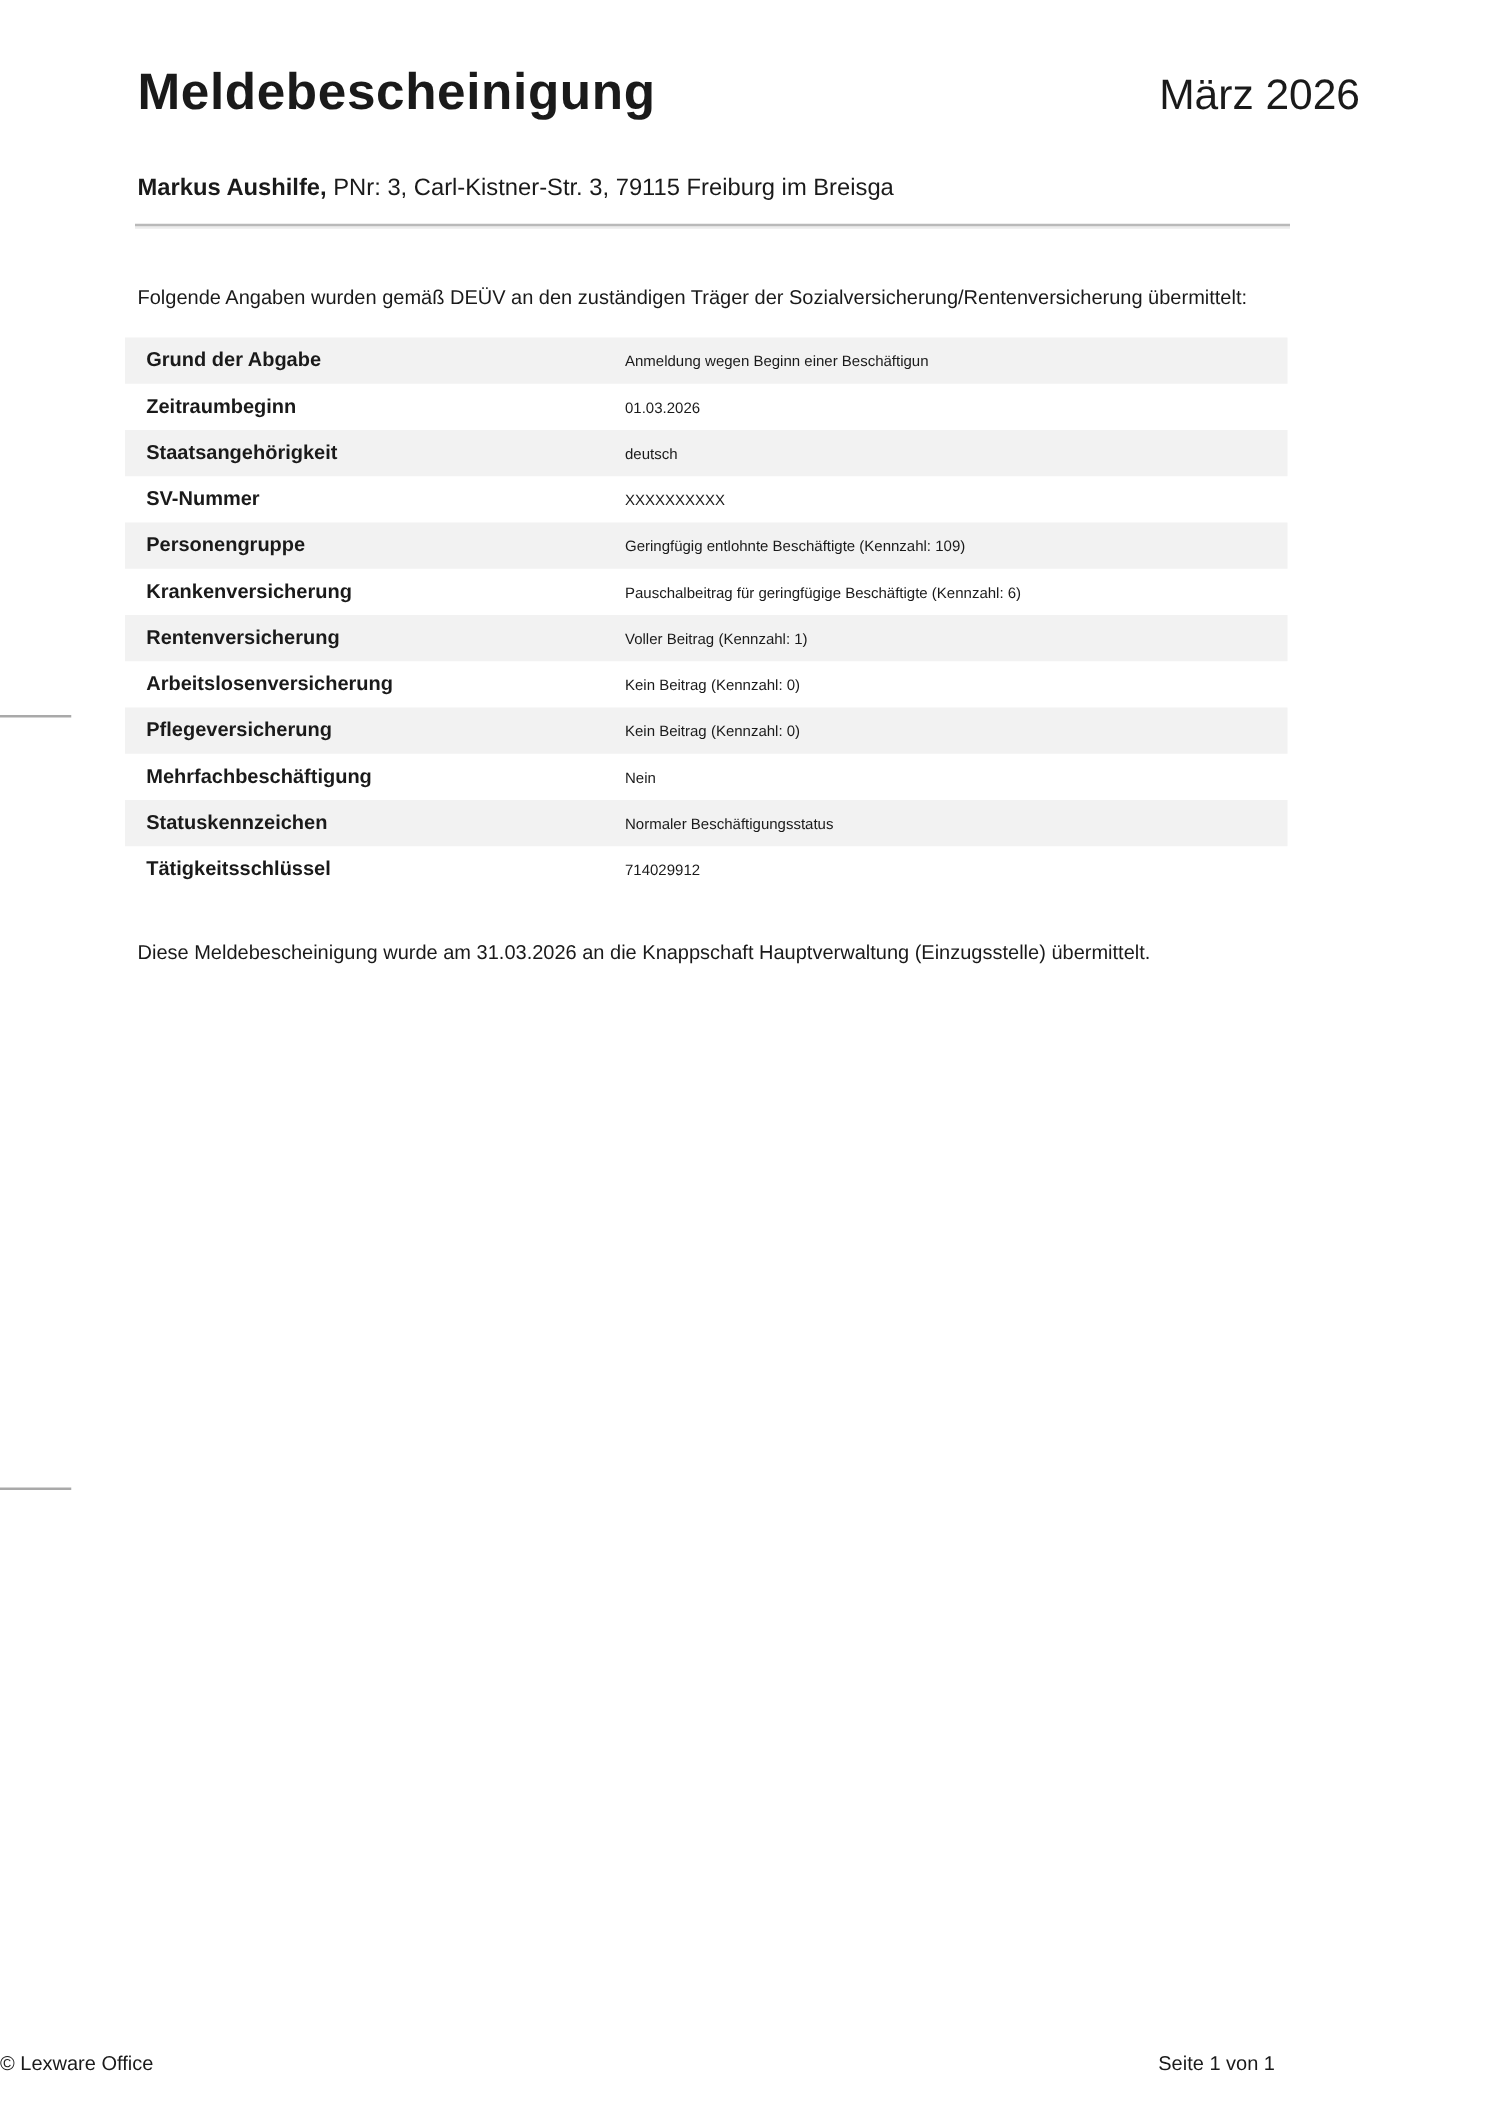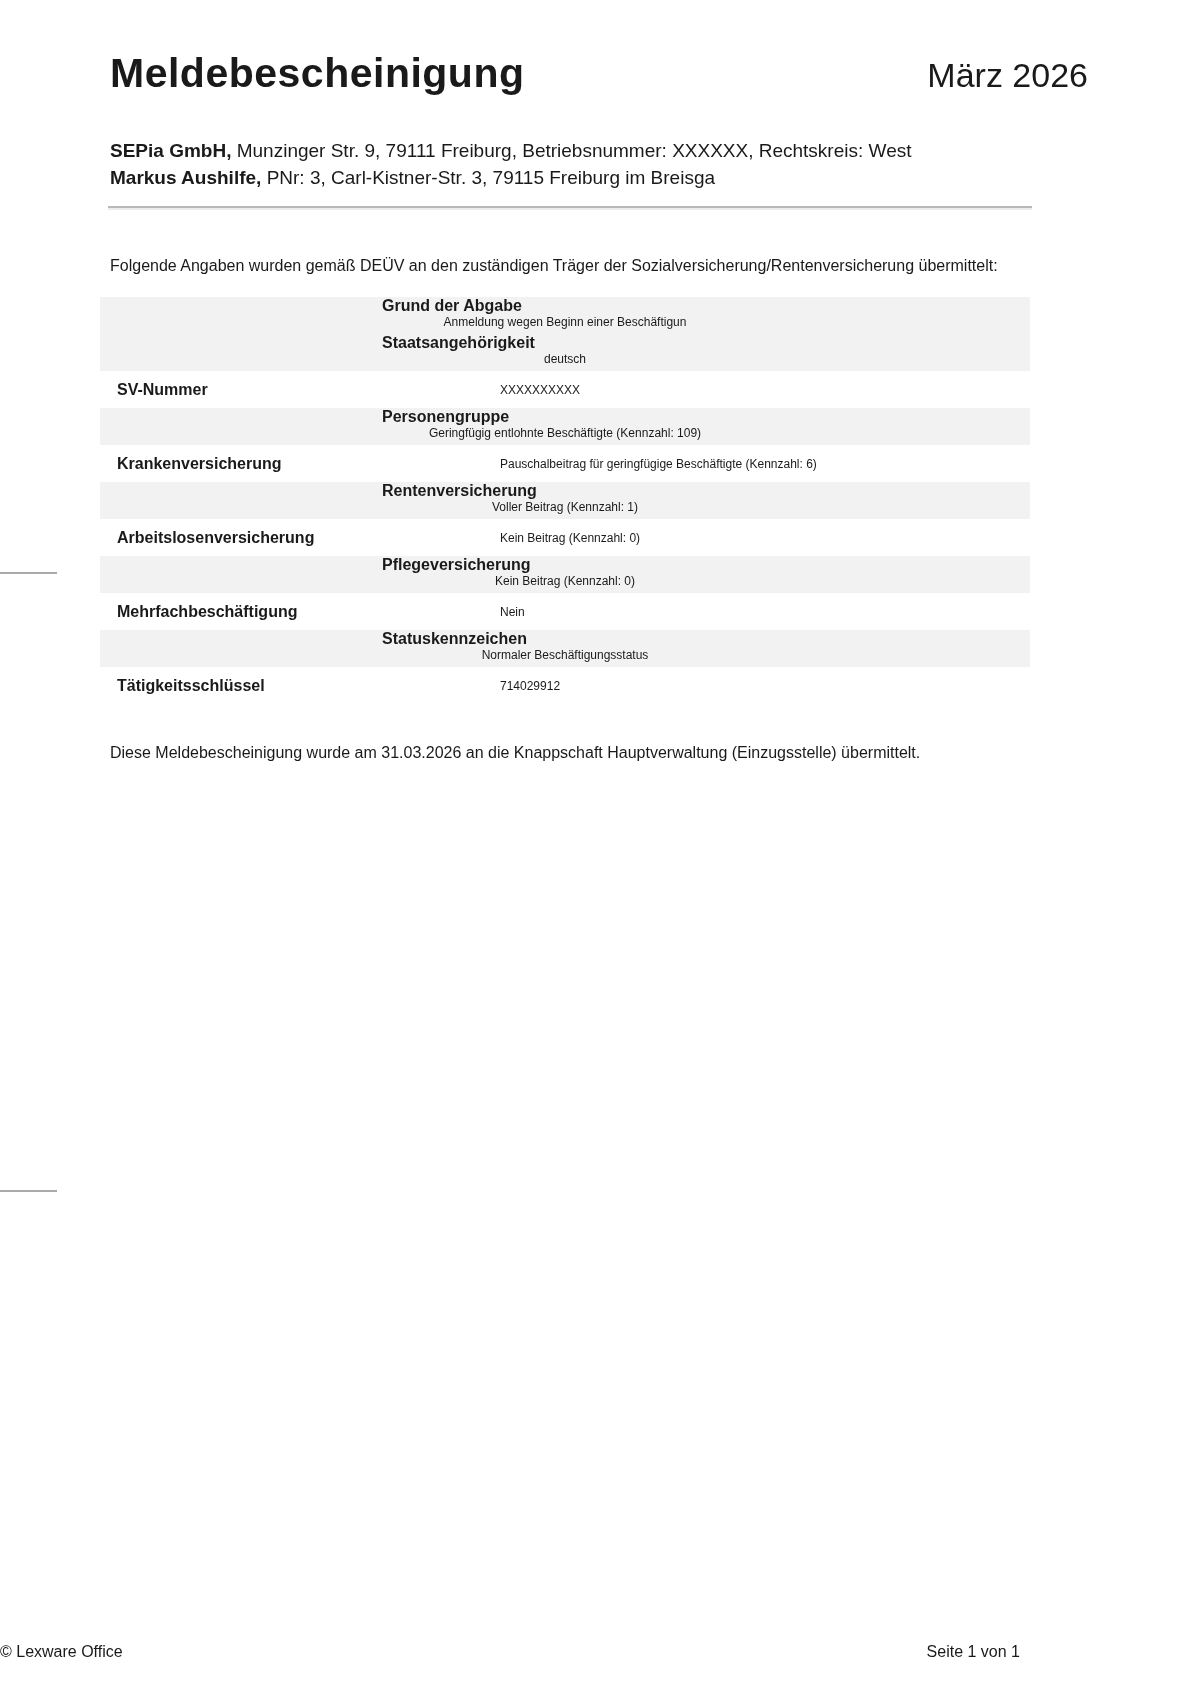--- a/index.html
+++ b/index.html
@@ -68,21 +68,21 @@
   
   .details-table {
     margin: 22px 70px 0 100px;
     width: 930px;
   }
   .row {
     display: flex;
     align-items: center;
     min-height: 37px;
   }
-  .row.shaded { background: #f2f2f2; flex-direction: column; }
+  .row.shaded { background: #f2f2f2; }
   .cell.label {
     box-sizing: border-box;
     width: 400px;
     padding-left: 17px;
     font-weight: bold;
     font-size: 16px;
   }
   .cell.value {
     flex: 1;
     font-size: 12px;
@@ -120,37 +120,37 @@
 <div class="fold-mark first"></div>
 <div class="fold-mark second"></div>
 
 <div class="header">
   <div class="doc-title">Meldebescheinigung</div>
   <div class="doc-period">März 2026</div>
 </div>
 
 <div class="parties">
   <div>
-    <span class="party-name">SEPia GmbH,</span>
-    <span>Munzinger Str. 9, 79111 Freiburg, Betriebsnummer: XXXXXX, Rechtskreis: West</span>
-  </div>
-  <div>
     <span class="party-name">Markus Aushilfe,</span>
     <span>PNr: 3, Carl-Kistner-Str. 3, 79115 Freiburg im Breisga</span>
   </div>
 </div>
 
 <div class="divider"></div>
 
 <div class="intro">Folgende Angaben wurden gemäß DEÜV an den zuständigen Träger der Sozialversicherung/Rentenversicherung übermittelt:</div>
 
 <div class="details-table">
     <div class="row shaded">
       <div class="cell label">Grund der Abgabe</div>
       <div class="cell value">Anmeldung wegen Beginn einer Beschäftigun</div>
+    </div>
+    <div class="row">
+      <div class="cell label">Zeitraumbeginn</div>
+      <div class="cell value">01.03.2026</div>
     </div>
     <div class="row shaded">
       <div class="cell label">Staatsangehörigkeit</div>
       <div class="cell value">deutsch</div>
     </div>
     <div class="row">
       <div class="cell label">SV-Nummer</div>
       <div class="cell value">XXXXXXXXXX</div>
     </div>
     <div class="row shaded">

